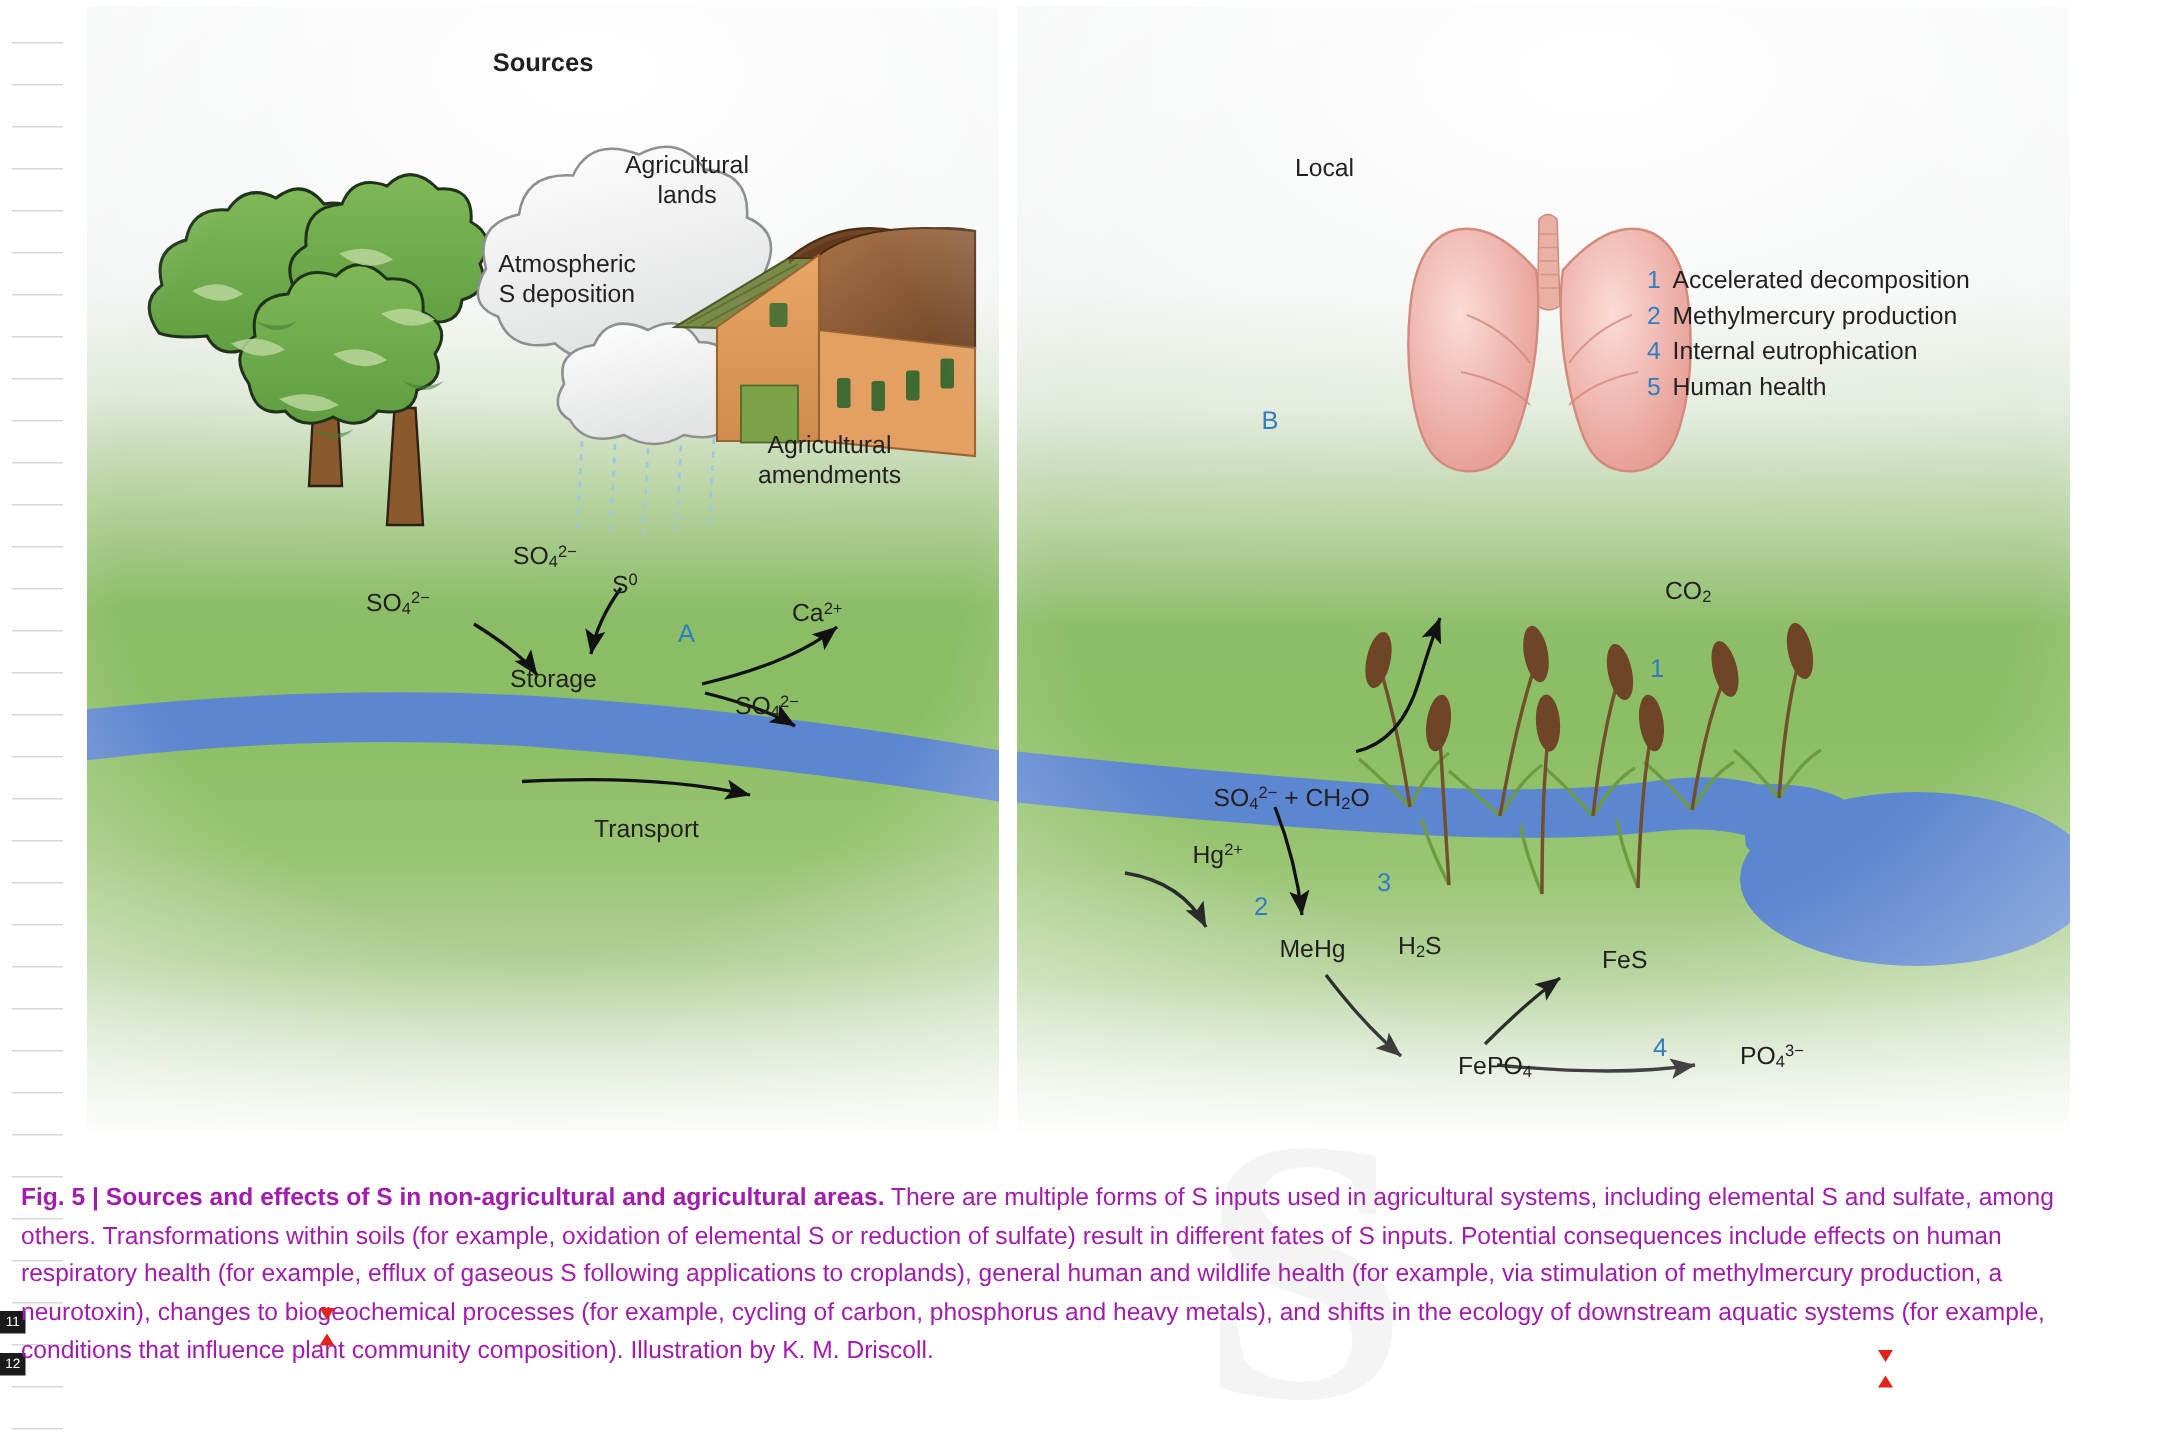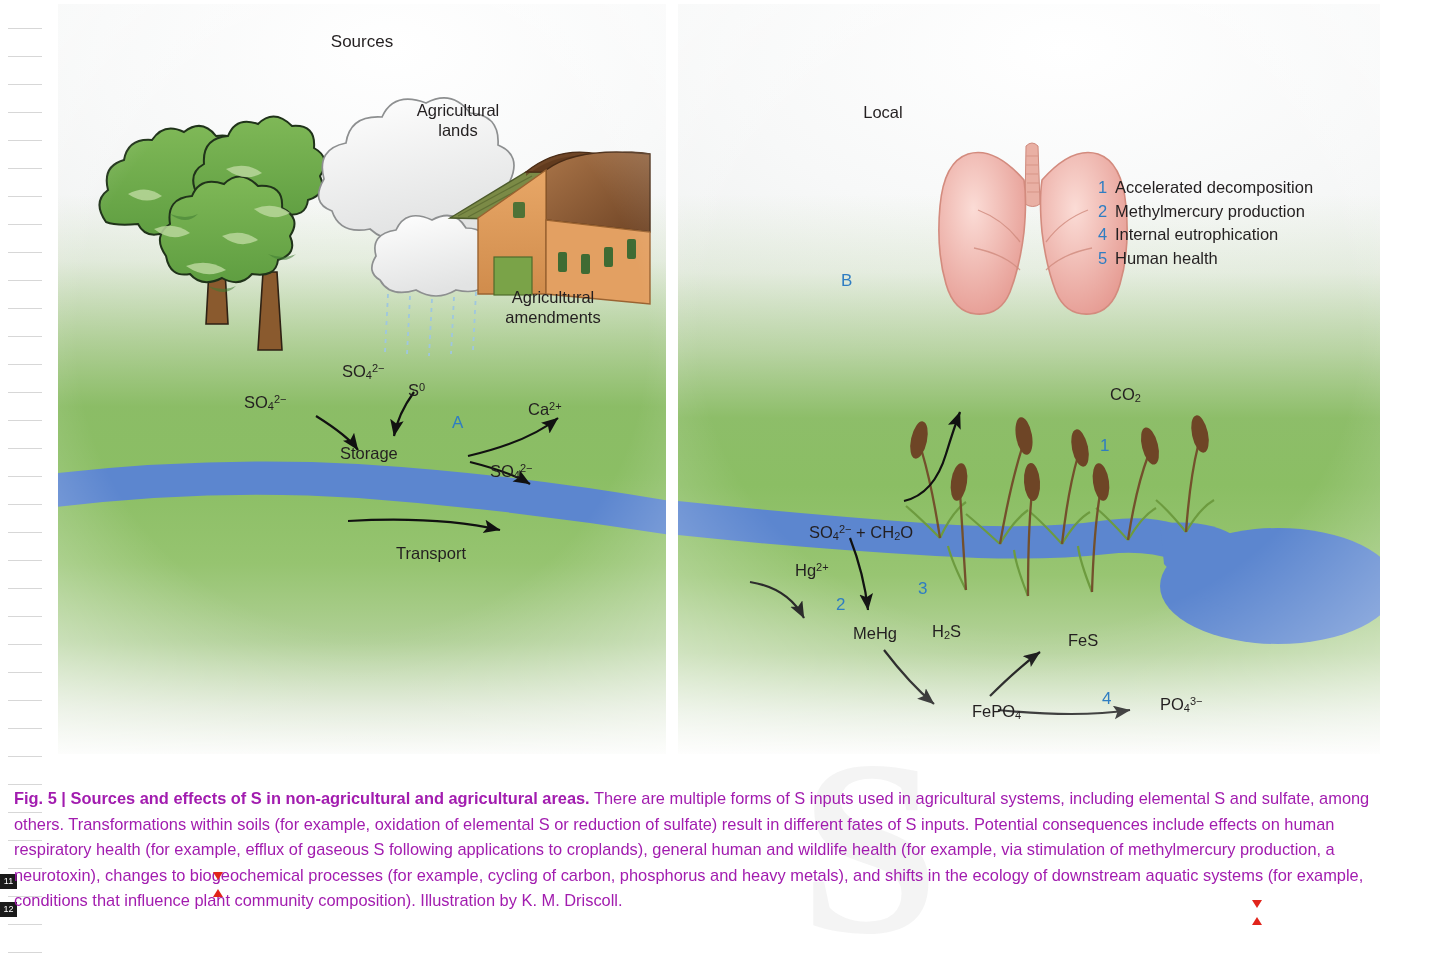--- a/index.html
+++ b/index.html
@@ -45,21 +45,21 @@
           rgba(228,237,221,1) 93%,
           rgba(252,252,251,1) 100%);}
   .vignette{position:absolute;inset:0;pointer-events:none;
             background:radial-gradient(85% 70% at 50% 45%, rgba(255,255,255,0) 55%, rgba(255,255,255,.55) 100%);}
 
   svg{position:absolute;left:0;top:0;overflow:visible;}
   .panel svg{width:100%;height:100%;}
 
   
   .t{position:absolute;font-family:"Liberation Sans",sans-serif;color:#231f20;white-space:nowrap;}
-  .title{font-weight:normal;font-size:17px;}
+  .title{font-weight:bold;font-size:17px;}
   .hdr{font-size:16.5px;text-align:center;line-height:20px;white-space:normal;}
   .lbl{font-size:16.5px;text-align:center;line-height:20px;white-space:normal;}
   .chem{font-size:16.5px;}
   .chem sub{font-size:11px;vertical-align:-2px;}
   .chem sup{font-size:11px;vertical-align:5px;}
   .num{color:#2f7dc2;font-size:17px;font-weight:normal;}
   .key{position:absolute;font-size:16.5px;line-height:23.5px;}
   .key .k{color:#2f7dc2;display:inline-block;width:17px;}
   .key sub{font-size:11px;vertical-align:-2px;}
 
@@ -221,20 +221,21 @@
           <path d="M412,458 Q452,468 472,480"></path>
           <path d="M290,517 Q380,512 442,526"></path>
         </g>
       </svg>
 
       <div class="vignette"></div>
 
       <div class="t title" style="left:0;top:28px;width:608px;text-align:center">Sources</div>
 
       <div class="t hdr" style="left:300px;top:96px;width:200px">Agricultural<br>lands</div>
+      <div class="t lbl" style="left:228px;top:162px;width:184px">Atmospheric<br>S deposition</div>
       <div class="t lbl" style="left:400px;top:283px;width:190px">Agricultural<br>amendments</div>
 
       <div class="t chem" style="left:186px;top:389px">SO<sub>4</sub><sup>2−</sup></div>
       <div class="t chem" style="left:284px;top:358px">SO<sub>4</sub><sup>2−</sup></div>
       <div class="t chem" style="left:350px;top:377px">S<sup>0</sup></div>
       <div class="t chem" style="left:282px;top:440px">Storage</div>
       <div class="t chem" style="left:470px;top:396px">Ca<sup>2+</sup></div>
       <div class="t chem" style="left:432px;top:458px">SO<sub>4</sub><sup>2−</sup></div>
       <div class="t num" style="left:394px;top:409px">A</div>
       <div class="t chem" style="left:338px;top:540px">Transport</div>

